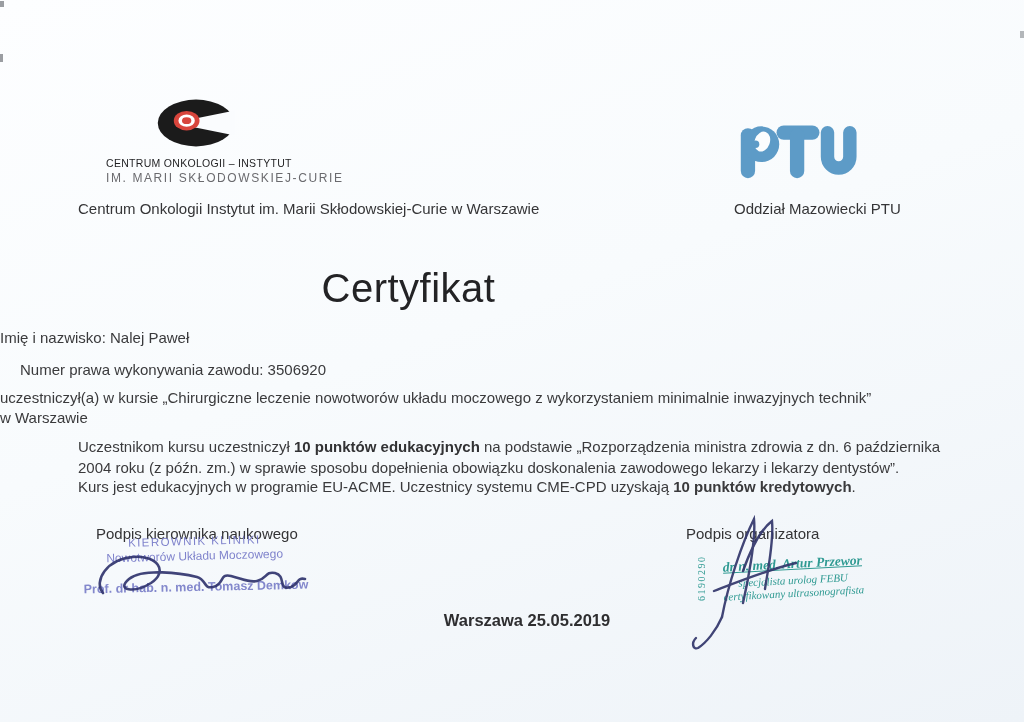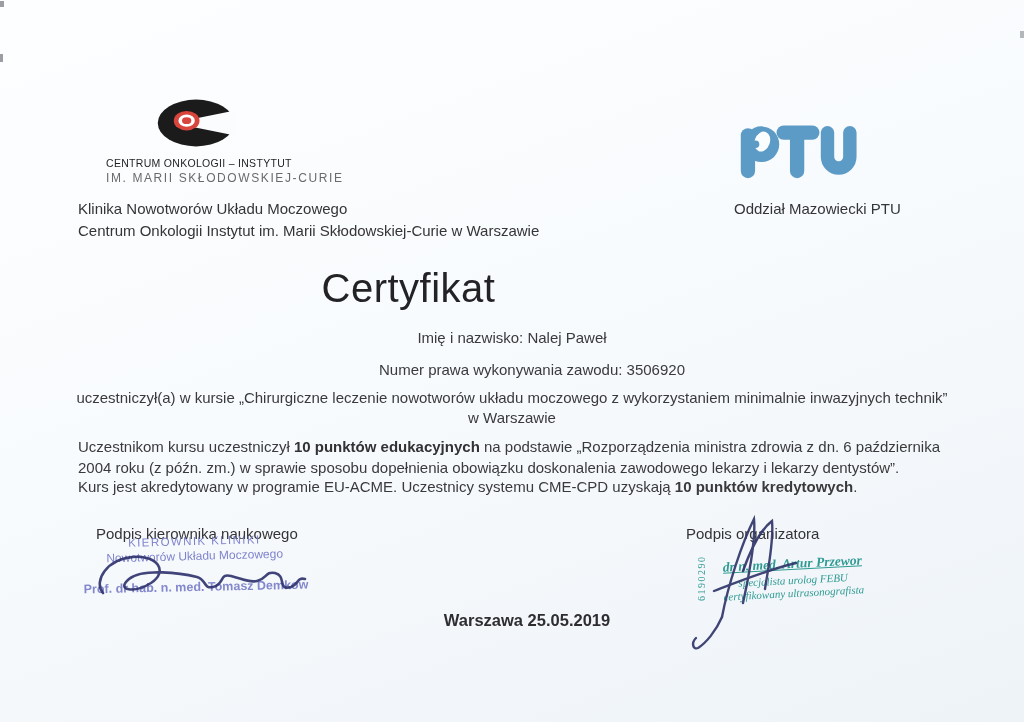--- a/index.html
+++ b/index.html
@@ -17,21 +17,21 @@
   .co-logo-block svg{display:block;margin:0 auto;}
   .co-title{margin-top:9px;font-size:10.5px;font-weight:normal;letter-spacing:.3px;color:#1f1f21;white-space:nowrap;}
   .co-subtitle{margin-top:2px;font-size:12px;letter-spacing:1.6px;color:#6a6a6e;white-space:nowrap;}
   .ptu-logo-block{left:737px;top:121px;}
 
   
   .org-left{left:78px;top:198px;font-size:15px;line-height:21.5px;color:#353537;}
   .org-right{left:734px;top:200px;font-size:15px;color:#353537;}
 
   .cert-title{left:0;top:266px;width:817px;text-align:center;font-size:40px;color:#232325;letter-spacing:.5px;}
-  .center-line{left:0;width:1024px;text-align:center;font-size:15px;color:#3a3a3c;}
+  .center-line{left:0;width:1024px;font-size:15px;color:#3a3a3c;}
   .name-line{top:329px;}
   .license-line{top:361px;margin-left:20px;}
   .course-line{top:389px;}
   .location-line{top:409px;}
 
   .credits{left:78px;top:436px;width:872px;font-size:15px;line-height:21px;text-align:left;color:#3a3a3c;}
   .credits b{color:#323234;}
   .credits-line3{left:78px;top:478px;width:900px;font-size:15px;color:#3a3a3c;}
 
   .sig-label{font-size:15px;color:#343436;}
@@ -82,38 +82,37 @@
         <rect x="44" y="5" width="48" height="16" rx="8"></rect>
         <rect x="59" y="8" width="16" height="56" rx="8"></rect>
       </g>
       <ellipse cx="28" cy="23" rx="8.5" ry="11.5" transform="rotate(20 28 23)" fill="#fbfdfe"></ellipse>
       <circle cx="20.5" cy="26" r="4.2" fill="#5d9bc7"></circle>
       <path d="M101 13 V40 a12.5 12.5 0 0 0 25 0 V13" fill="none" stroke="#5d9bc7" stroke-width="15" stroke-linecap="round"></path>
     </svg>
   </div>
 
   <div class="abs org-left">
-    <div>Klinika Nowotworów Układu Moczowego</div>
     <div>Centrum Onkologii Instytut im. Marii Skłodowskiej-Curie w Warszawie</div>
   </div>
   <div class="abs org-right">Oddział Mazowiecki PTU</div>
 
   <div class="abs cert-title">Certyfikat</div>
 
   <div class="abs center-line name-line">Imię i nazwisko: Nalej Paweł</div>
   <div class="abs center-line license-line">Numer prawa wykonywania zawodu: 3506920</div>
 
   <div class="abs center-line course-line">uczestniczył(a) w kursie „Chirurgiczne leczenie nowotworów układu moczowego z wykorzystaniem minimalnie inwazyjnych technik”</div>
   <div class="abs center-line location-line">w Warszawie</div>
 
   <div class="abs credits">
     <span>Uczestnikom kursu uczestniczył </span><b>10 punktów edukacyjnych</b><span> na podstawie „Rozporządzenia ministra zdrowia z dn. 6 października 2004 roku (z późn. zm.) w sprawie sposobu dopełnienia obowiązku doskonalenia zawodowego lekarzy i lekarzy dentystów”.</span>
   </div>
   <div class="abs credits-line3">
-    <span>Kurs jest akredytowany w programie EU-ACME. Uczestnicy systemu CME-CPD uzyskają </span><b>10 punktów kredytowych</b><span>.</span>
+    <span>Kurs jest edukacyjnych w programie EU-ACME. Uczestnicy systemu CME-CPD uzyskają </span><b>10 punktów kredytowych</b><span>.</span>
   </div>
 
   <div class="abs sig-label sig-label-left">Podpis kierownika naukowego</div>
   <div class="abs sig-label sig-label-right">Podpis organizatora</div>
 
   <div class="abs stamp-left">
     <div class="l1">KIEROWNIK  KLINIKI</div>
     <div class="l2">Nowotworów  Układu  Moczowego</div>
   </div>
   <div class="abs stamp-left-name">Prof. dr hab. n. med. Tomasz Demkow</div>

